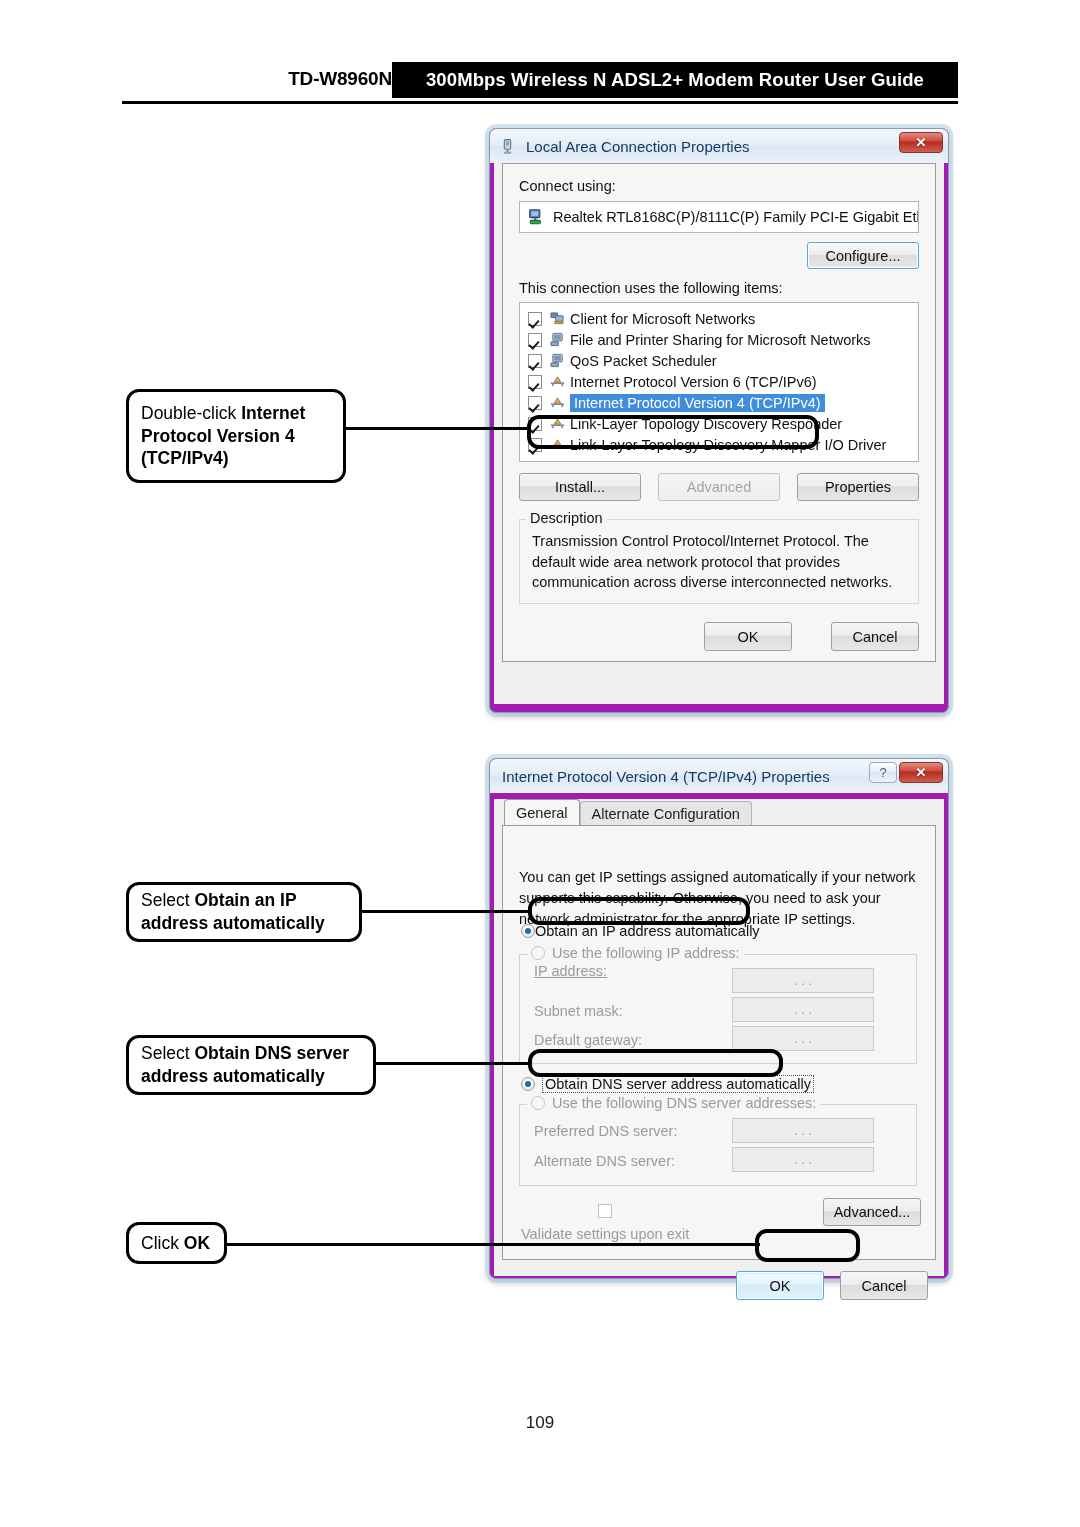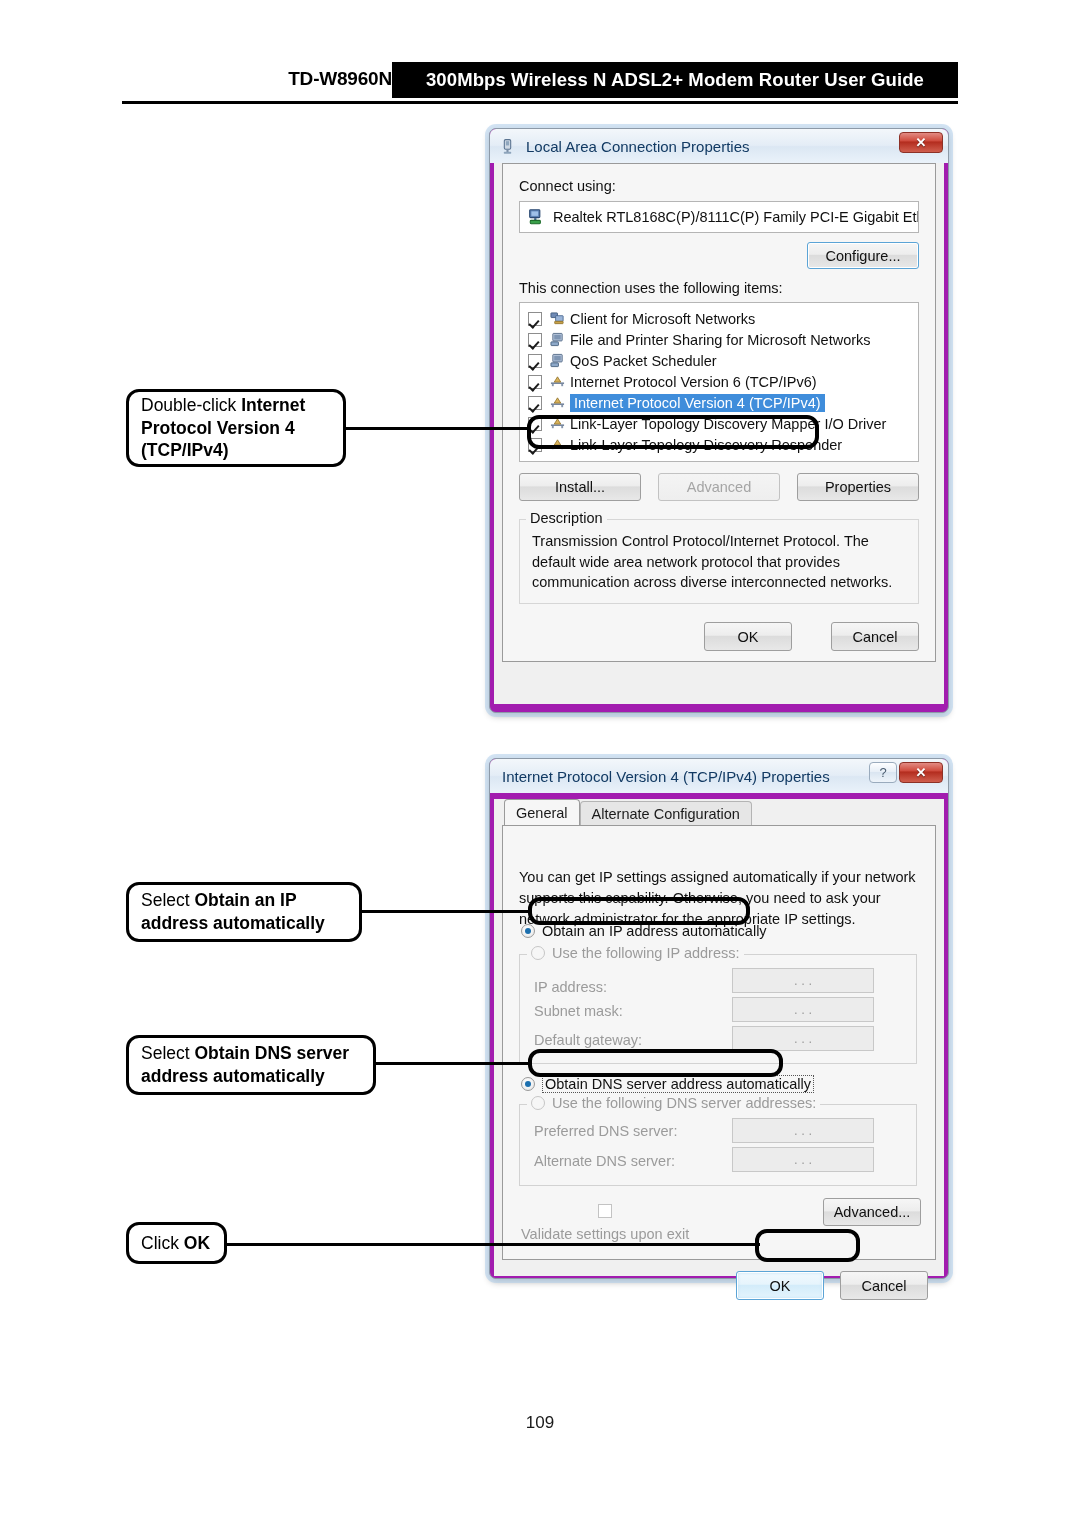--- a/index.html
+++ b/index.html
@@ -434,32 +434,32 @@
           </div>
 
           <div style="display:flex; align-items:center; height:21px; padding-left:8px;">
             <div class="cbox checked"></div>
             <svg width="15" height="15" viewBox="0 0 16 16" style="margin:0 5px 0 8px; flex:0 0 auto;">
               <rect x="1" y="9" width="14" height="1.6" fill="#6f8099"></rect>
               <polygon points="8,3 11.5,8.6 4.5,8.6" fill="#d9b35c" stroke="#8a6b22" stroke-width="0.8"></polygon>
               <rect x="2" y="10.6" width="2" height="2.4" fill="#8697ad"></rect>
               <rect x="12" y="10.6" width="2" height="2.4" fill="#8697ad"></rect>
             </svg>
-            <span class="lbl">Link-Layer Topology Discovery Mapper I/O Driver</span>
+            <span class="lbl">Link-Layer Topology Discovery Responder</span>
           </div>
 
           <div style="display:flex; align-items:center; height:21px; padding-left:8px;">
             <div class="cbox checked"></div>
             <svg width="15" height="15" viewBox="0 0 16 16" style="margin:0 5px 0 8px; flex:0 0 auto;">
               <rect x="1" y="9" width="14" height="1.6" fill="#6f8099"></rect>
               <polygon points="8,3 11.5,8.6 4.5,8.6" fill="#d9b35c" stroke="#8a6b22" stroke-width="0.8"></polygon>
               <rect x="2" y="10.6" width="2" height="2.4" fill="#8697ad"></rect>
               <rect x="12" y="10.6" width="2" height="2.4" fill="#8697ad"></rect>
             </svg>
-            <span class="lbl">Link-Layer Topology Discovery Responder</span>
+            <span class="lbl">Link-Layer Topology Discovery Mapper I/O Driver</span>
           </div>
 
         </div>
       </div>
 
       <div class="btn" style="position:absolute; left:16px; top:309px; width:122px; height:28px;">Install...</div>
       <div class="btn disabled" style="position:absolute; left:155px; top:309px; width:122px; height:28px;">Advanced</div>
       <div class="btn" style="position:absolute; left:294px; top:309px; width:122px; height:28px;">Properties</div>
 
       <div class="descbox" style="position:absolute; left:16px; top:355px; width:400px; height:85px;">
@@ -490,33 +490,33 @@
 
     <div class="tabstrip" style="margin-top:6px;">
       <div class="tab active">General</div>
       <div class="tab inactive">Alternate Configuration</div>
     </div>
 
     <div class="tabpanel" style="margin:0 8px; height:435px;">
 
       <div class="lbl" style="position:absolute; left:16px; top:13px; width:398px; line-height:1.44;margin-top:28px;">You can get IP settings assigned automatically if your network supports this capability. Otherwise, you need to ask your network administrator for the appropriate IP settings.</div>
 
-      <div style="position:absolute; left:18px; top:97px; display:flex; align-items:center; gap:7px;">
+      <div style="position:absolute; left:18px; top:97px; display:flex; align-items:center; gap:0;">
         <div class="radio on"></div>
         <span class="lbl">Obtain an IP address automatically</span>
       </div>
 
       <div class="groupbox" style="position:absolute; left:16px; top:128px; width:398px; height:110px;">
         <div style="position:absolute; top:-10px; left:7px; background:#f6f6f6; padding:0 4px;
                     display:flex; align-items:center; gap:7px;">
           <div class="radio dim"></div>
           <span class="lbl-dim">Use the following IP address:</span>
         </div>
 
-        <div class="lbl-dim" style="position:absolute; left:14px; top:24px;">IP address:</div>
+        <div class="lbl-dim" style="position:absolute; left:14px; top:8px;text-decoration:underline;">IP address:</div>
         <div class="ipfield" style="position:absolute; left:212px; top:13px; width:142px; height:25px;">.     .     .</div>
 
         <div class="lbl-dim" style="position:absolute; left:14px; top:48px;">Subnet mask:</div>
         <div class="ipfield" style="position:absolute; left:212px; top:42px; width:142px; height:25px;">.     .     .</div>
 
         <div class="lbl-dim" style="position:absolute; left:14px; top:77px;">Default gateway:</div>
         <div class="ipfield" style="position:absolute; left:212px; top:71px; width:142px; height:25px;">.     .     .</div>
       </div>
 
       <div style="position:absolute; left:18px; top:249px; display:flex; align-items:center; gap:7px;">
@@ -553,21 +553,21 @@
 
 <div class="hl" style="left:528px; top:897px; width:222px; height:28px;"></div>
 <div class="hl" style="left:528px; top:1049px; width:255px; height:28px;"></div>
 <div class="hl" style="left:755px; top:1229px; width:105px; height:33px;"></div>
 
 <div class="connector" style="left:344px; top:427px; width:186px;"></div>
 <div class="connector" style="left:360px; top:910px; width:172px;"></div>
 <div class="connector" style="left:374px; top:1062px; width:158px;"></div>
 <div class="connector" style="left:225px; top:1243px; width:535px;"></div>
 
-<div class="callout" style="left:126px; top:389px; width:220px; height:78px;">
+<div class="callout" style="left:126px; top:389px; width:220px; height:94px;">
   <div class="ctext">
     <span>Double-click </span><b>Internet</b><br>
     <b>Protocol Version 4</b><br>
     <b>(TCP/IPv4)</b>
   </div>
 </div>
 
 <div class="callout" style="left:126px; top:882px; width:236px; height:60px;">
   <div class="ctext">
     <span>Select </span><b>Obtain an IP</b><br>

